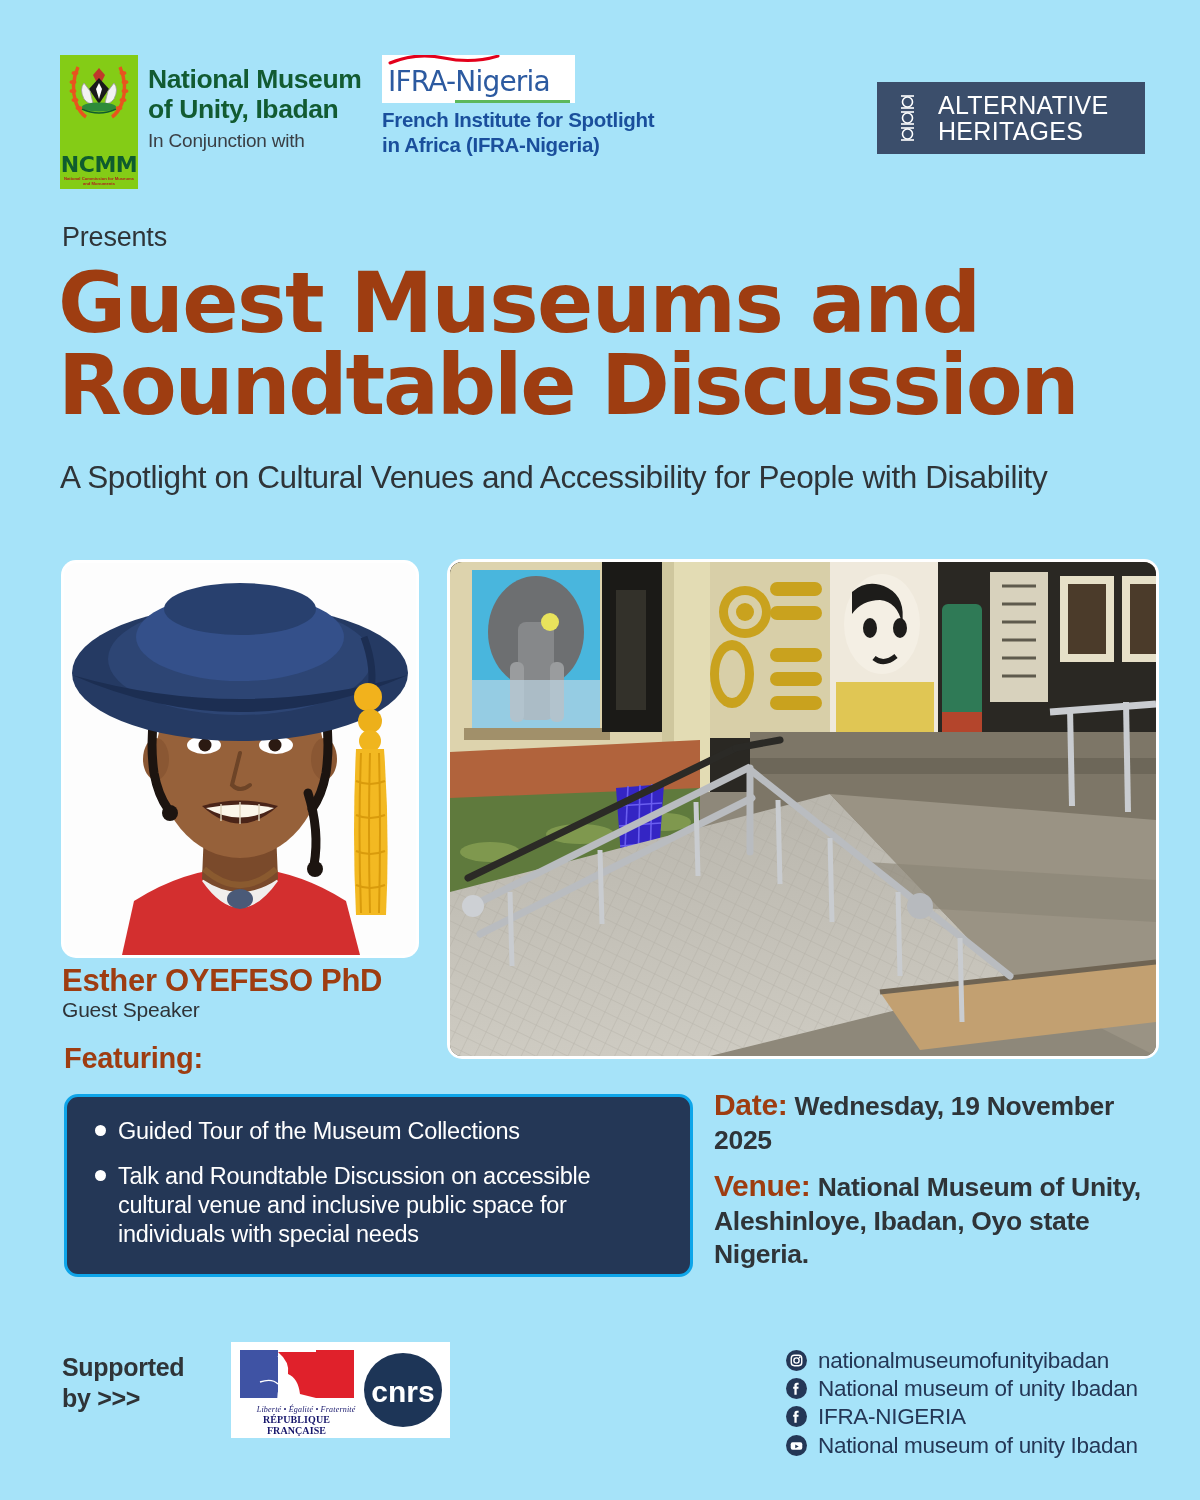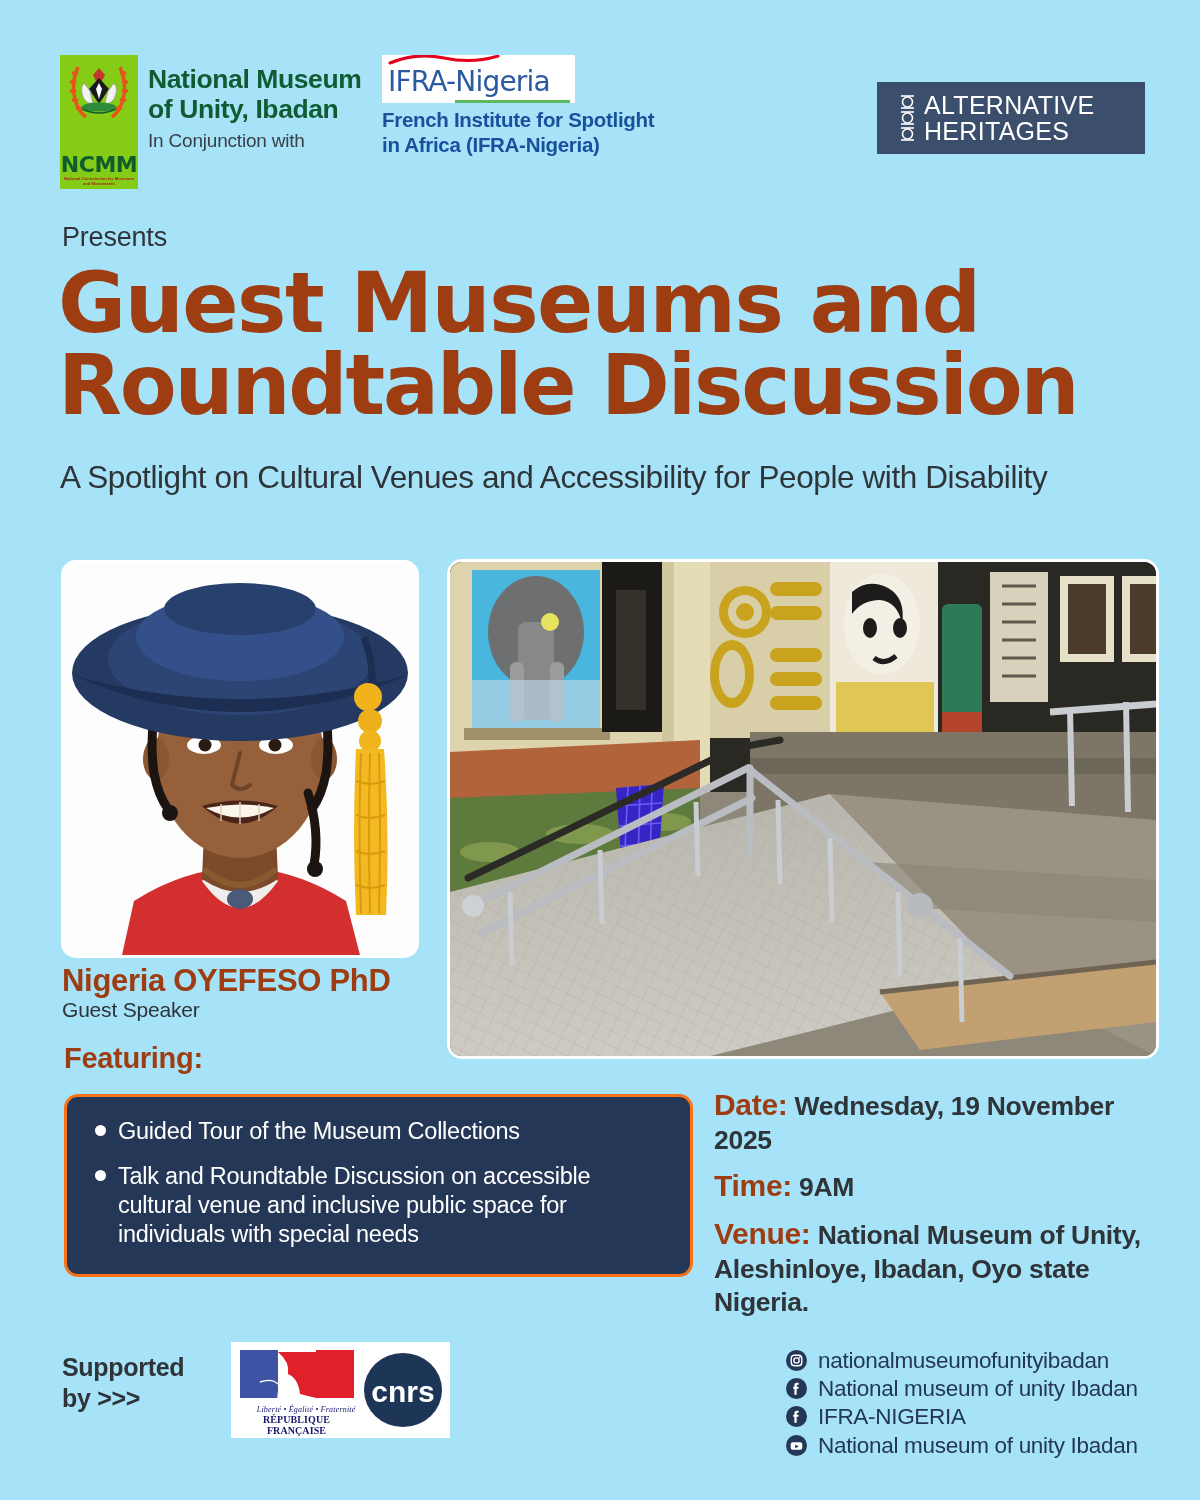--- a/index.html
+++ b/index.html
@@ -150,20 +150,21 @@
     height: 48px;
     flex: 0 0 auto;
     margin-right: 8px;
   }
   .alt-text {
     font-size: 25px;
     color: #ffffff;
     line-height: 1.06;
     letter-spacing: 0.3px;
     font-family: "Liberation Sans", sans-serif;
+    margin-left: 14px;
   }
 
   
   .presents {
     position: absolute;
     left: 62px;
     top: 222px;
     font-size: 27px;
     color: #2f3438;
     letter-spacing: -0.2px;
@@ -245,21 +246,21 @@
   }
 
   
   .feature-box {
     position: absolute;
     left: 64px;
     top: 1094px;
     width: 629px;
     box-sizing: border-box;
     background: #243756;
-    border: 3px solid #f97316;
+    border: 3px solid #0ea5e9;
     border-radius: 14px;
     padding: 20px 22px 22px 20px;
   }
   .feature-item {
     display: flex;
     align-items: flex-start;
     color: #ffffff;
     font-size: 23.5px;
     line-height: 1.24;
     letter-spacing: -0.25px;
@@ -635,43 +636,39 @@
     <circle cx="470" cy="344" r="13" fill="#b7babe"></circle>
 
     <g stroke="#c9ccd0" stroke-width="6" fill="none">
       <line x1="620" y1="146" x2="622" y2="244"></line>
       <line x1="676" y1="140" x2="678" y2="250"></line>
       <path d="M600 150 L706 142" stroke-width="7"></path>
     </g>
   </svg>
 </div>
 
-<div class="speaker-name">Nigeria OYEFESO PhD</div>
+<div class="speaker-name">Esther OYEFESO PhD</div>
 <div class="speaker-role">Guest Speaker</div>
 <div class="featuring">Featuring:</div>
 
 <div class="feature-box">
   <div class="feature-item">
     <span class="feature-bullet"></span>
     <span>Guided Tour of the Museum Collections</span>
   </div>
   <div class="feature-item">
     <span class="feature-bullet"></span>
     <span>Talk and Roundtable Discussion on accessible cultural venue and inclusive public space for individuals with special needs</span>
   </div>
 </div>
 
 <div class="details">
   <div class="detail-line">
     <span class="detail-label">Date:</span>
     <span>Wednesday, 19 November 2025</span>
-  </div>
-  <div class="detail-line">
-    <span class="detail-label">Time:</span>
-    <span>9AM</span>
   </div>
   <div class="detail-line">
     <span class="detail-label">Venue:</span>
     <span>National Museum of Unity, Aleshinloye, Ibadan, Oyo state Nigeria.</span>
   </div>
 </div>
 
 <div class="supported">
   <div>Supported</div>
   <div>by &gt;&gt;&gt;</div>

